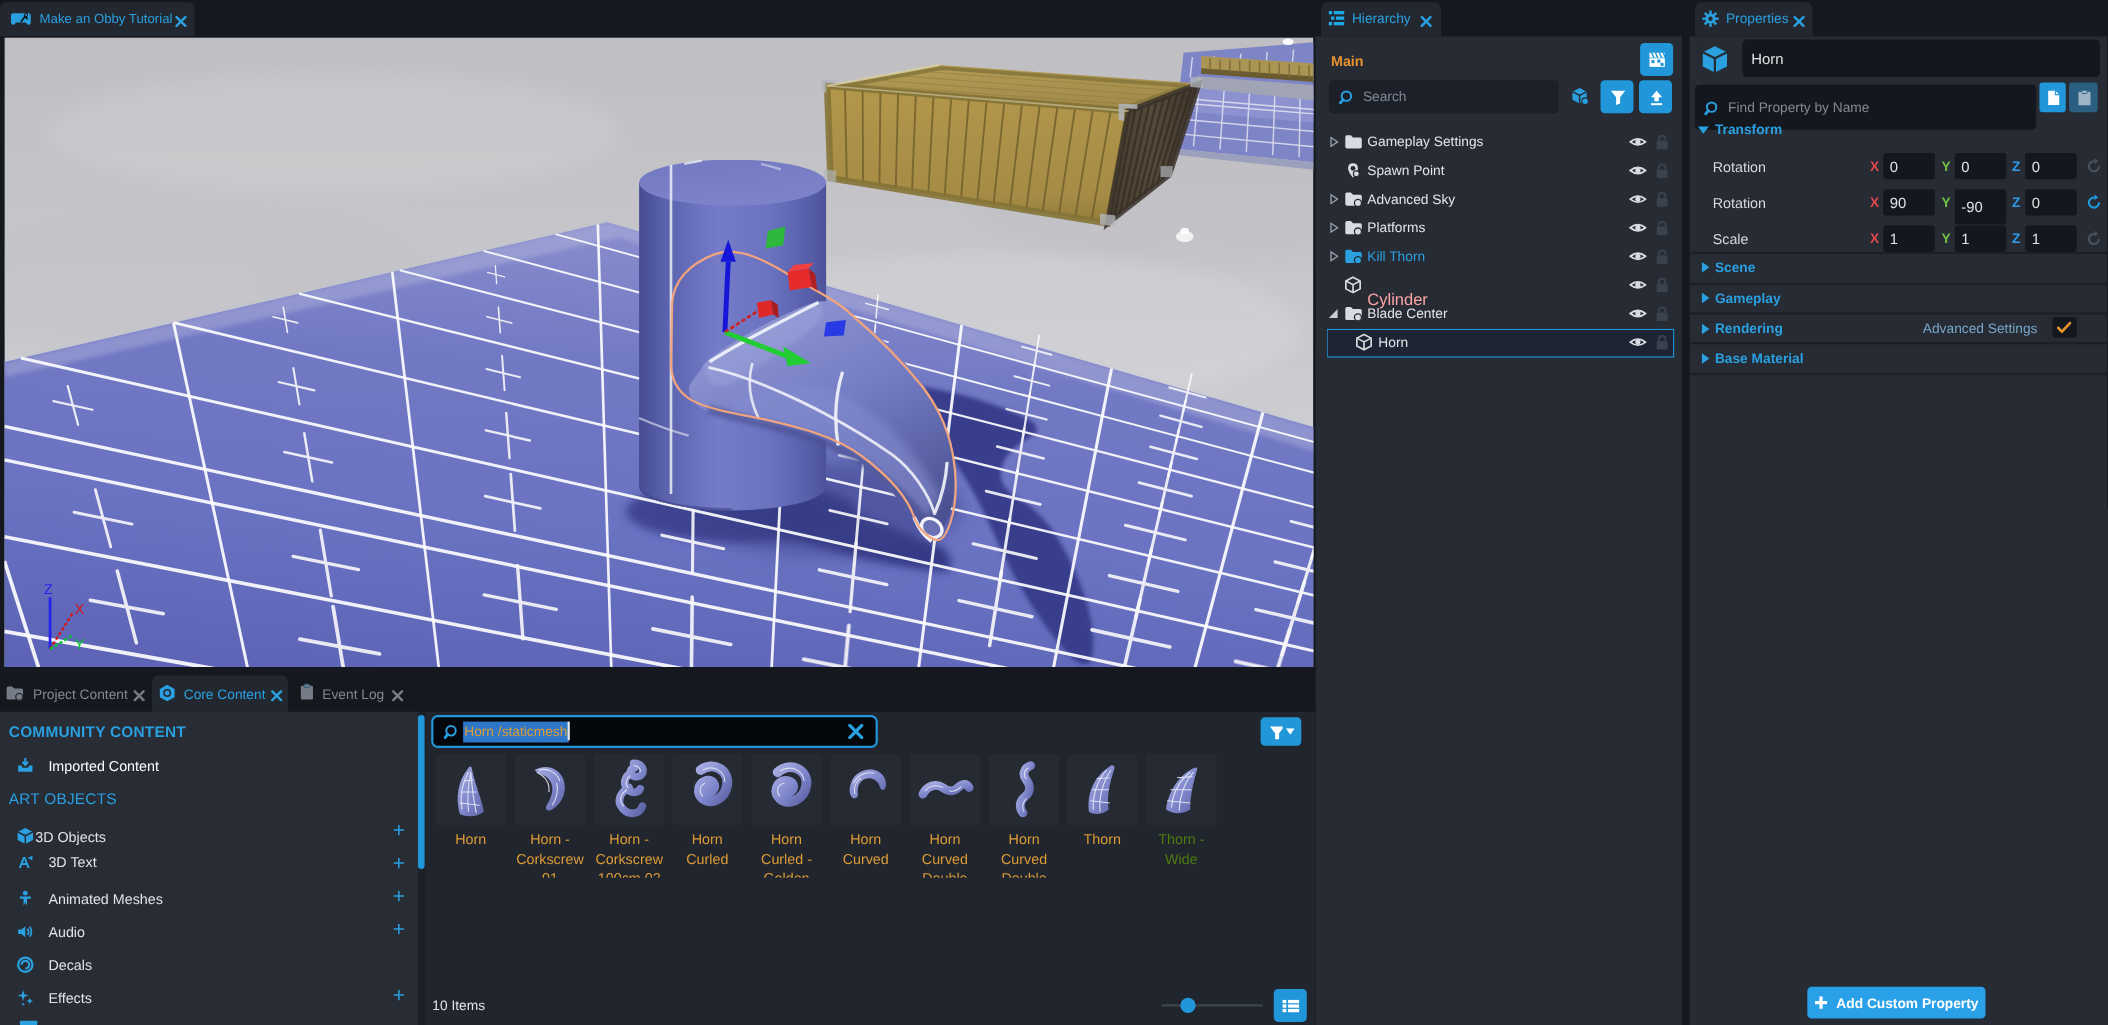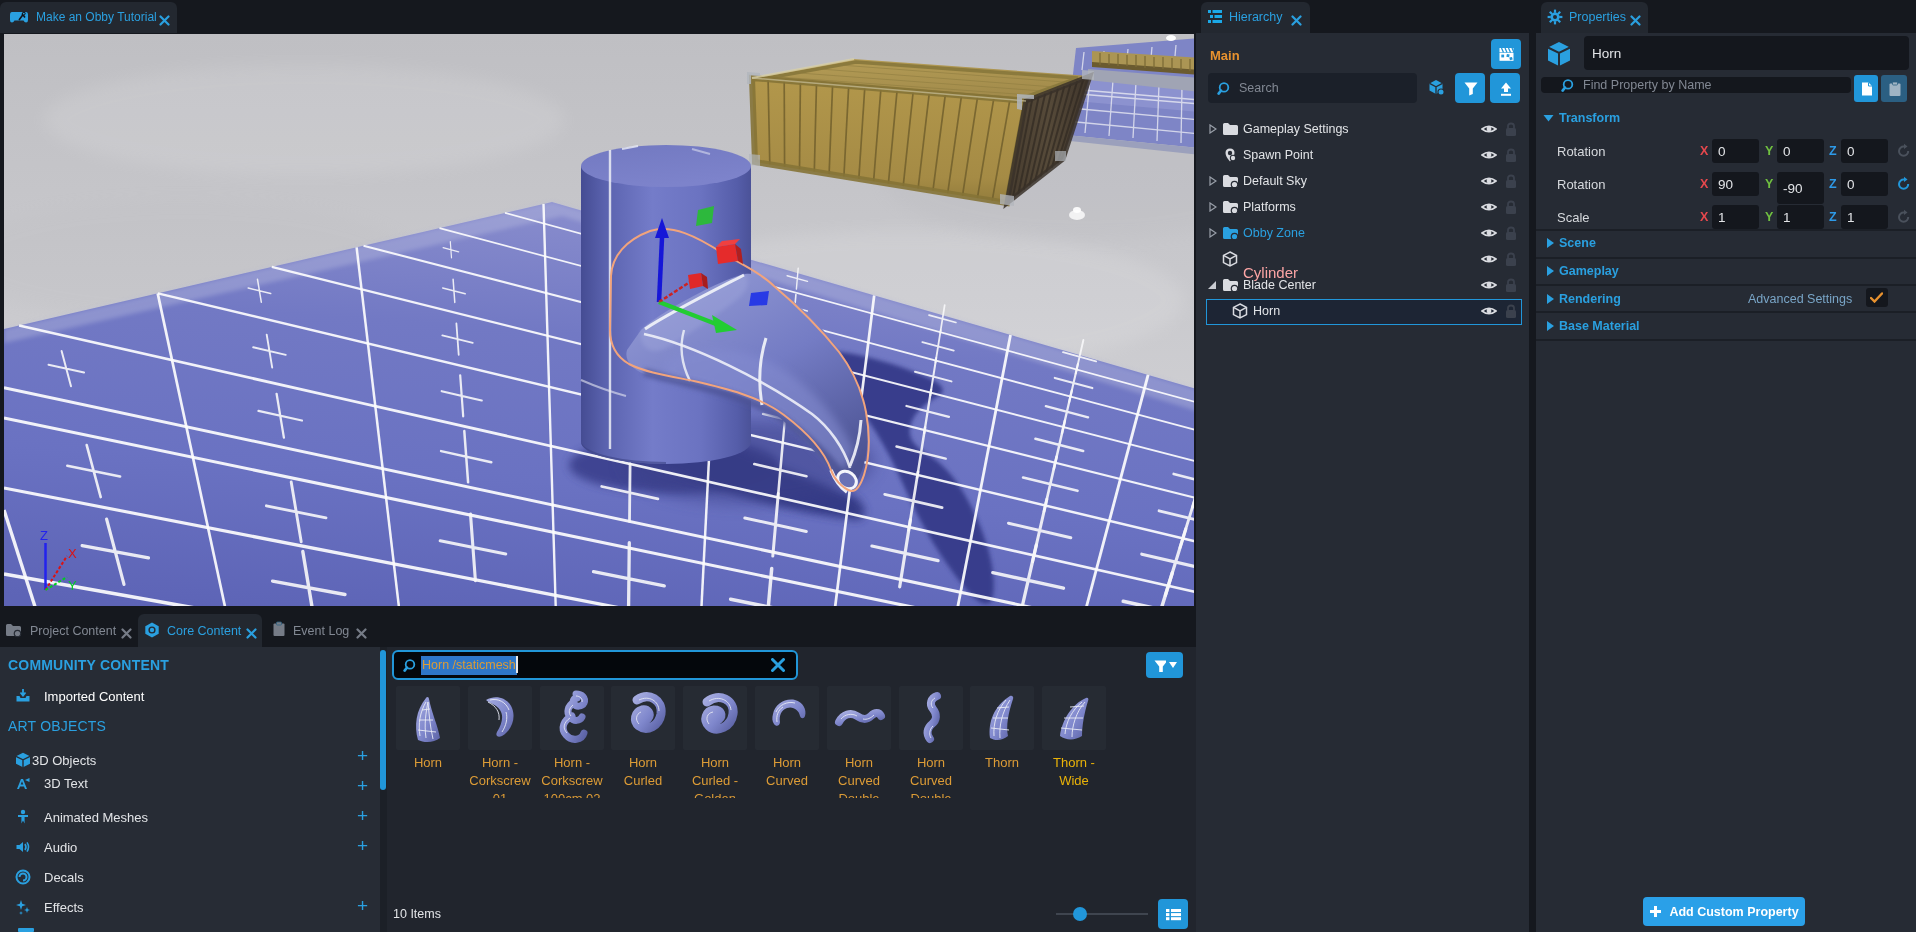--- a/index.html
+++ b/index.html
@@ -506,21 +506,21 @@
       <defs>
         <linearGradient id="hg9" x1="0" y1="0" x2="1" y2="1">
           <stop offset="0" stop-color="#a6ace0"></stop>
           <stop offset="0.55" stop-color="#7f87cc"></stop>
           <stop offset="1" stop-color="#5b62a4"></stop>
         </linearGradient>
       </defs>
       <path d="M18,50 C20,34 30,18 44,12 C46,11 47,13 46,15 C42,28 40,40 40,50 C32,55 24,54 18,50 Z" fill="url(#hg9)"></path>
       <path d="M23,48 C24,36 30,24 40,16 M30,51 C30,40 34,26 43,16 M19,42 L40,44 M22,32 L41,32 M28,21 L42,20" stroke="#e8eaf5" stroke-width="1" fill="none" opacity="0.9"></path>
     </svg></div>
-<div class="abs" style="left:1041px;top:754px;width:66px;height:44px;overflow:hidden;color:#eab308;font-size:13px;line-height:18px;text-align:center">Thorn - Wide</div>
+<div class="abs" style="left:1041px;top:754px;width:66px;height:44px;overflow:hidden;color:#4d7c0f;font-size:13px;line-height:18px;text-align:center">Thorn - Wide</div>
 <div class="abs" style="left:393px;top:907px;color:#e2e4e7;font-size:12.5px">10 Items</div>
 <div class="abs" style="left:1056px;top:913px;width:92px;height:2px;background:#3f454f"></div>
 <div class="abs" style="left:1073px;top:907px;width:14px;height:14px;border-radius:50%;background:#2196d9"></div>
 <div class="btn" style="left:1158px;top:899px;width:30px;height:30px">
     <svg width="20" height="17" viewBox="0 0 20 17" style="">
       <rect x="3" y="3.0" width="3.4" height="3" fill="#fff"></rect>
       <rect x="8" y="3.0" width="10" height="3" fill="#fff"></rect>
       <rect x="3" y="7.1" width="3.4" height="3" fill="#fff"></rect>
       <rect x="8" y="7.1" width="10" height="3" fill="#fff"></rect>
       <rect x="3" y="11.2" width="3.4" height="3" fill="#fff"></rect>
@@ -607,21 +607,21 @@
       <path d="M5,7 L5,5 Q5,2.5 8,2.5 Q11,2.5 11,5 L11,7" fill="none" stroke="#3b414d" stroke-width="1.8"></path>
     </svg></div>
 <svg width="8" height="10" viewBox="0 0 8 10" style="position:absolute;left:1209px;top:176px">
     <path d="M1,1 L7,5 L1,9 Z" fill="none" stroke="#9aa0aa" stroke-width="1.2"></path>
   </svg>
 <div class="abs" style="left:1222px;top:173px"><svg width="17" height="16" viewBox="0 0 17 16" style="">
       <path d="M1,3.5 Q1,2 2.5,2 L6,2 L8,4 L14.5,4 Q16,4 16,5.5 L16,12.5 Q16,14 14.5,14 L2.5,14 Q1,14 1,12.5 Z" fill="#d9dbe0"></path>
       <circle cx="12.5" cy="11.5" r="3.8" fill="#262b34"></circle>
       <circle cx="12.5" cy="11.5" r="2.6" fill="#d9dbe0"></circle>
     </svg></div>
-<div class="abs" style="left:1243px;top:174px;color:#e2e4e7;font-size:12.5px">Default Sky</div>
+<div class="abs" style="left:1243px;top:174px;color:#e2e4e7;font-size:12.5px">Advanced Sky</div>
 <div class="abs" style="left:1481px;top:174px"><svg width="16" height="14" viewBox="0 0 16 14" style="">
       <path d="M1,7 Q8,1.5 15,7 Q8,12.5 1,7 Z" fill="none" stroke="#d9dbe0" stroke-width="1.6"></path>
       <circle cx="8" cy="7" r="2.4" fill="#d9dbe0"></circle>
     </svg></div>
 <div class="abs" style="left:1503px;top:173px"><svg width="16" height="15" viewBox="0 0 16 15" style="">
       <rect x="3" y="7" width="10" height="8" rx="1.5" fill="#3b414d"></rect>
       <path d="M5,7 L5,5 Q5,2.5 8,2.5 Q11,2.5 11,5 L11,7" fill="none" stroke="#3b414d" stroke-width="1.8"></path>
     </svg></div>
 <svg width="8" height="10" viewBox="0 0 8 10" style="position:absolute;left:1209px;top:202px">
     <path d="M1,1 L7,5 L1,9 Z" fill="none" stroke="#9aa0aa" stroke-width="1.2"></path>
@@ -641,21 +641,21 @@
       <path d="M5,7 L5,5 Q5,2.5 8,2.5 Q11,2.5 11,5 L11,7" fill="none" stroke="#3b414d" stroke-width="1.8"></path>
     </svg></div>
 <svg width="8" height="10" viewBox="0 0 8 10" style="position:absolute;left:1209px;top:228px">
     <path d="M1,1 L7,5 L1,9 Z" fill="none" stroke="#9aa0aa" stroke-width="1.2"></path>
   </svg>
 <div class="abs" style="left:1222px;top:225px"><svg width="17" height="16" viewBox="0 0 17 16" style="">
       <path d="M1,3.5 Q1,2 2.5,2 L6,2 L8,4 L14.5,4 Q16,4 16,5.5 L16,12.5 Q16,14 14.5,14 L2.5,14 Q1,14 1,12.5 Z" fill="#2aa0e0"></path>
       <circle cx="12.5" cy="11.5" r="3.8" fill="#262b34"></circle>
       <circle cx="12.5" cy="11.5" r="2.6" fill="#2aa0e0"></circle>
     </svg></div>
-<div class="abs" style="left:1243px;top:226px;color:#2aa0e0;font-size:12.5px">Obby Zone</div>
+<div class="abs" style="left:1243px;top:226px;color:#2aa0e0;font-size:12.5px">Kill Thorn</div>
 <div class="abs" style="left:1481px;top:226px"><svg width="16" height="14" viewBox="0 0 16 14" style="">
       <path d="M1,7 Q8,1.5 15,7 Q8,12.5 1,7 Z" fill="none" stroke="#d9dbe0" stroke-width="1.6"></path>
       <circle cx="8" cy="7" r="2.4" fill="#d9dbe0"></circle>
     </svg></div>
 <div class="abs" style="left:1503px;top:225px"><svg width="16" height="15" viewBox="0 0 16 15" style="">
       <rect x="3" y="7" width="10" height="8" rx="1.5" fill="#3b414d"></rect>
       <path d="M5,7 L5,5 Q5,2.5 8,2.5 Q11,2.5 11,5 L11,7" fill="none" stroke="#3b414d" stroke-width="1.8"></path>
     </svg></div>
 <div class="abs" style="left:1222px;top:251px"><svg width="17" height="16" viewBox="0 0 17 16" style="">
       <path d="M8,1 L14.5,4.4 L14.5,11.6 L8,15 L1.5,11.6 L1.5,4.4 Z" fill="none" stroke="#d9dbe0" stroke-width="1.5"></path>
@@ -719,21 +719,21 @@
 <div class="abs" style="left:1630px;top:12px"><svg width="11" height="11" viewBox="0 0 11 11" style="">
       <path d="M1.5,1.5 L9.5,9.5 M9.5,1.5 L1.5,9.5" stroke="#2aa0e0" stroke-width="2.2" stroke-linecap="round"></path>
     </svg></div>
 <div class="abs" style="left:1546px;top:41px"><svg width="26" height="26" viewBox="0 0 26 26" style="">
       <path d="M13,1 L24,6.5 L24,19.5 L13,25 L2,19.5 L2,6.5 Z" fill="#2aa0e0"></path>
       <path d="M2,6.5 L13,12 L24,6.5 M13,12 L13,25" fill="none" stroke="#262b34" stroke-width="2"></path>
     </svg></div>
 <div class="inp" style="left:1584px;top:36px;width:325px;height:34px;padding:0 8px">
     <span style="color:#e2e4e7;font-size:13.5px">Horn</span>
   </div>
-<div class="inp" style="left:1541px;top:77px;width:310px;height:16px;padding:0 20px">
+<div class="inp" style="left:1541px;top:77px;width:310px;height:41px;padding:0 8px">
     <svg width="15" height="14" viewBox="0 0 15 14" style="">
       <circle cx="7" cy="6.4" r="4.3" fill="none" stroke="#2aa0e0" stroke-width="1.8"></circle>
       <path d="M4,9.6 L1.6,12.6" stroke="#2aa0e0" stroke-width="2.6" stroke-linecap="round"></path>
     </svg>
     <span style="color:#828893;font-size:12.5px;margin-left:7px">Find Property by Name</span>
   </div>
 <div class="btn" style="left:1854px;top:75px;width:24px;height:27px;border-radius:3px">
     <svg width="14" height="15" viewBox="0 0 14 15" style="">
       <path d="M3,1.5 L9.5,1.5 L13,5 L13,14.5 L3,14.5 Z" fill="#fff"></path>
       <path d="M9.5,1.5 L9.5,5 L13,5" fill="none" stroke="#2196d9" stroke-width="1"></path>

